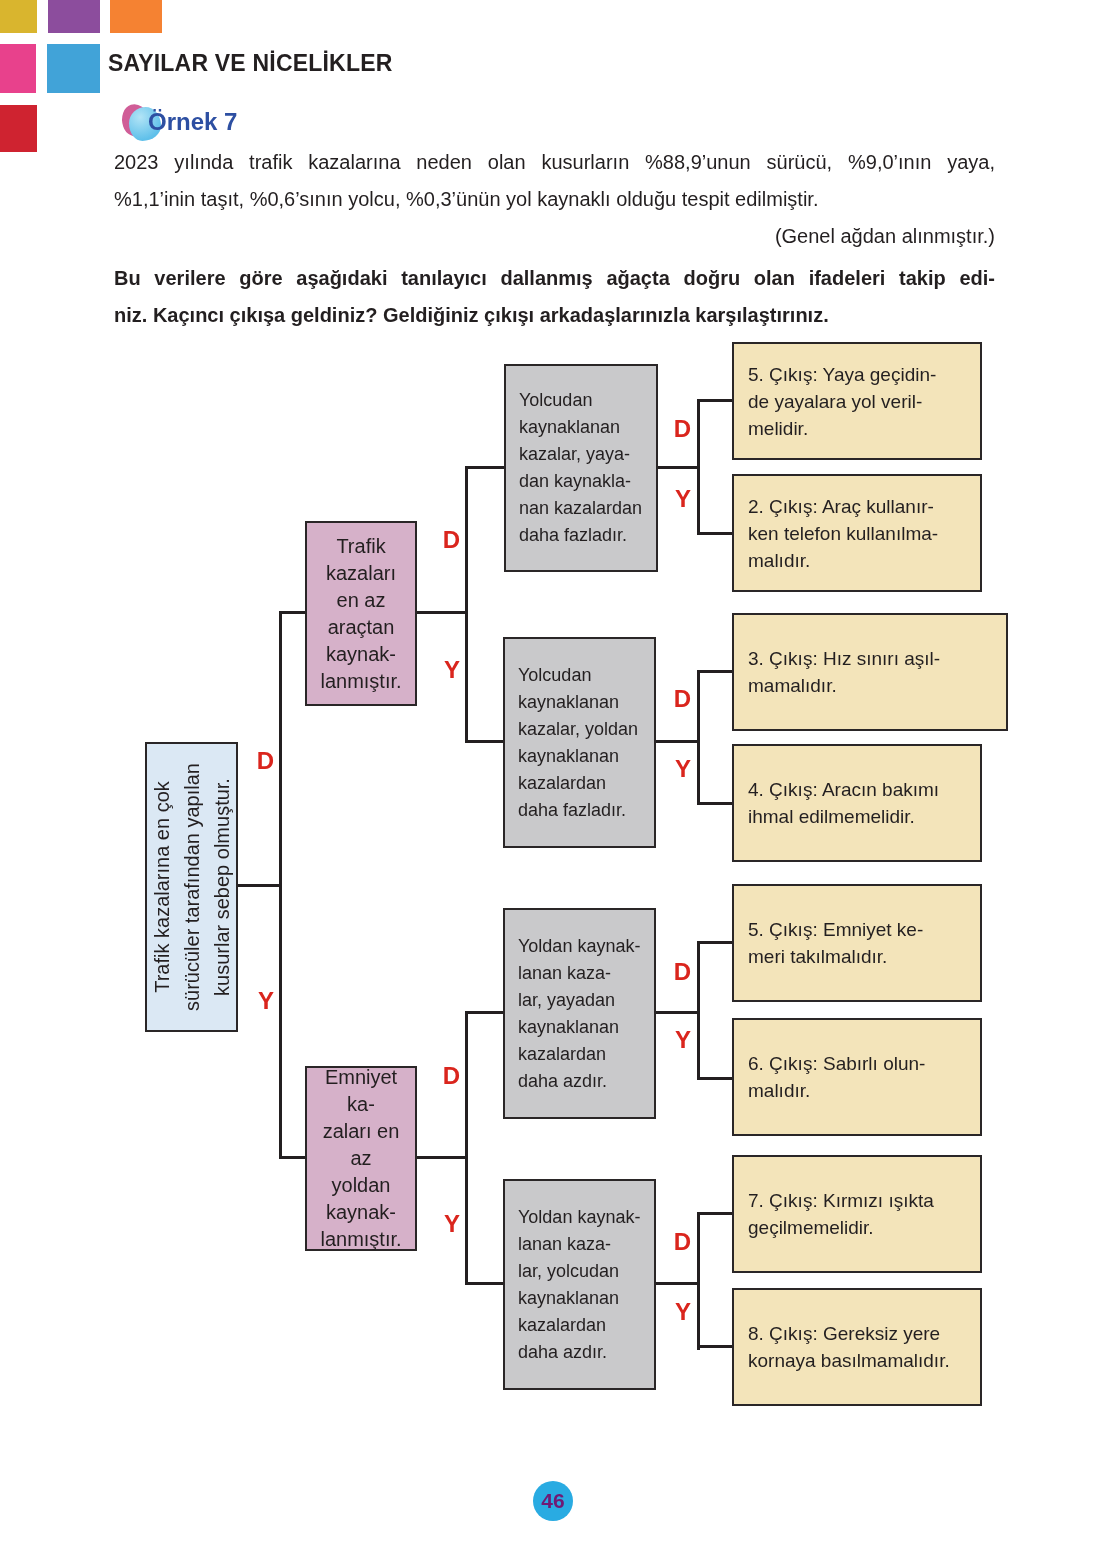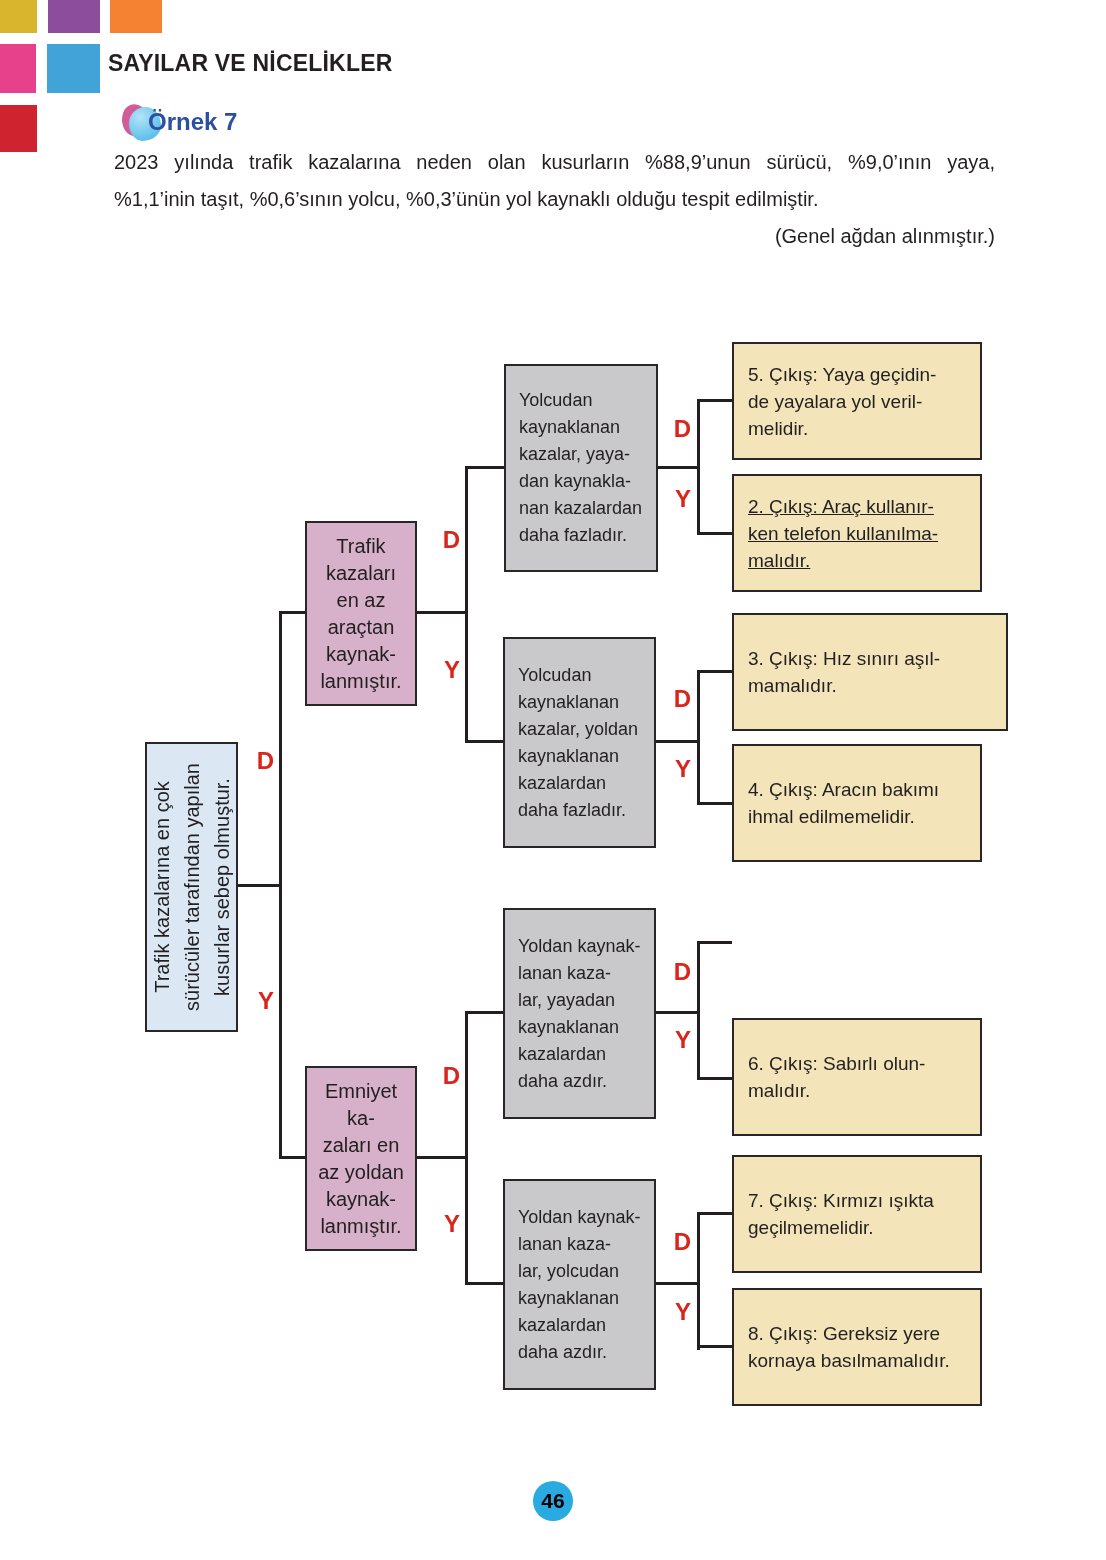--- a/index.html
+++ b/index.html
@@ -53,33 +53,33 @@
     position:absolute;border:2.5px solid #2a2627;box-sizing:border-box;
     display:flex;align-items:center;white-space:pre-line;
   }
   .root-box{background:#dbe8f4;justify-content:center;}
   .root-box .vtext{
     width:286px;height:90px;flex:none;transform:rotate(-90deg);
     display:flex;align-items:center;justify-content:center;
     text-align:center;font-size:20px;line-height:30px;
   }
   .cond{background:#d6b1c9;justify-content:center;text-align:center;
-    font-size:20px;line-height:27px;padding:2px;}
+    font-size:20px;line-height:27px;padding:16px;}
   .stmt{background:#c9c9cb;justify-content:flex-start;text-align:left;
     font-size:18px;line-height:27px;padding-left:13px;padding-right:4px;}
   .exit{background:#f3e4ba;justify-content:flex-start;text-align:left;
     font-size:19px;line-height:27px;padding-left:14px;padding-right:6px;}
   .dy{
     position:absolute;width:30px;text-align:right;
     font-size:24px;font-weight:700;color:#da251d;line-height:26px;
   }
 
   .page-badge{
     position:absolute;left:533px;top:1481px;width:40px;height:40px;
-    border-radius:50%;background:#29abe2;color:#000000;
+    border-radius:50%;background:#29abe2;color:#701a75;
     display:flex;align-items:center;justify-content:center;
     font-size:21px;font-weight:700;
   }
 </style>
 </head>
 <body>
 
 <div class="page">
 
   <div class="sq sq-yellow"></div>
@@ -94,20 +94,24 @@
   <span class="example-icon">
     <span class="blob-pink"></span>
     <span class="blob-blue"></span>
   </span>
   <div class="example-label">Örnek 7</div>
 
   <div class="text-block">
     <div class="tline stretch">2023 yılında trafik kazalarına neden olan kusurların %88,9’unun sürücü, %9,0’ının yaya,</div>
     <div class="tline">%1,1’inin taşıt, %0,6’sının yolcu, %0,3’ünün yol kaynaklı olduğu tespit edilmiştir.</div>
     <div class="tline src-note">(Genel ağdan alınmıştır.)</div>
+    <div class="instruction">
+      <div class="tline stretch">Bu verilere göre aşağıdaki tanılayıcı dallanmış ağaçta doğru olan ifadeleri takip edi-</div>
+      <div class="tline">niz. Kaçıncı çıkışa geldiniz? Geldiğiniz çıkışı arkadaşlarınızla karşılaştırınız.</div>
+    </div>
   </div>
 
   <div class="diagram">
 
     <div class="ln" style="left:238px;top:884px;width:44px;height:3px;"></div>
     <div class="ln" style="left:279px;top:611px;width:3px;height:548px;"></div>
     <div class="ln" style="left:282px;top:611px;width:23px;height:3px;"></div>
     <div class="ln" style="left:282px;top:1156px;width:23px;height:3px;"></div>
 
     <div class="ln" style="left:417px;top:611px;width:51px;height:3px;"></div>
@@ -194,27 +198,29 @@
     <div class="node stmt" style="left:503px;top:1179px;width:153px;height:211px;">Yoldan kaynak-
 lanan kaza-
 lar, yolcudan
 kaynaklanan
 kazalardan
 daha azdır.</div>
 
     <div class="node exit" style="left:732px;top:342px;width:250px;height:118px;">5. Çıkış: Yaya geçidin-
 de yayalara yol veril-
 melidir.</div>
-    <div class="node exit" style="left:732px;top:474px;width:250px;height:118px;text-decoration:underline;">2. Çıkış: Araç kullanır-
+    <div class="node exit" style="left:732px;top:474px;width:250px;height:118px;">2. Çıkış: Araç kullanır-
 ken telefon kullanılma-
 malıdır.</div>
     <div class="node exit" style="left:732px;top:613px;width:276px;height:118px;">3. Çıkış: Hız sınırı aşıl-
 mamalıdır.</div>
     <div class="node exit" style="left:732px;top:744px;width:250px;height:118px;">4. Çıkış: Aracın bakımı
 ihmal edilmemelidir.</div>
+    <div class="node exit" style="left:732px;top:884px;width:250px;height:118px;">5. Çıkış: Emniyet ke-
+meri takılmalıdır.</div>
     <div class="node exit" style="left:732px;top:1018px;width:250px;height:118px;">6. Çıkış: Sabırlı olun-
 malıdır.</div>
     <div class="node exit" style="left:732px;top:1155px;width:250px;height:118px;">7. Çıkış: Kırmızı ışıkta
 geçilmemelidir.</div>
     <div class="node exit" style="left:732px;top:1288px;width:250px;height:118px;">8. Çıkış: Gereksiz yere
 kornaya basılmamalıdır.</div>
   </div>
 
   <div class="page-badge">46</div>
 

